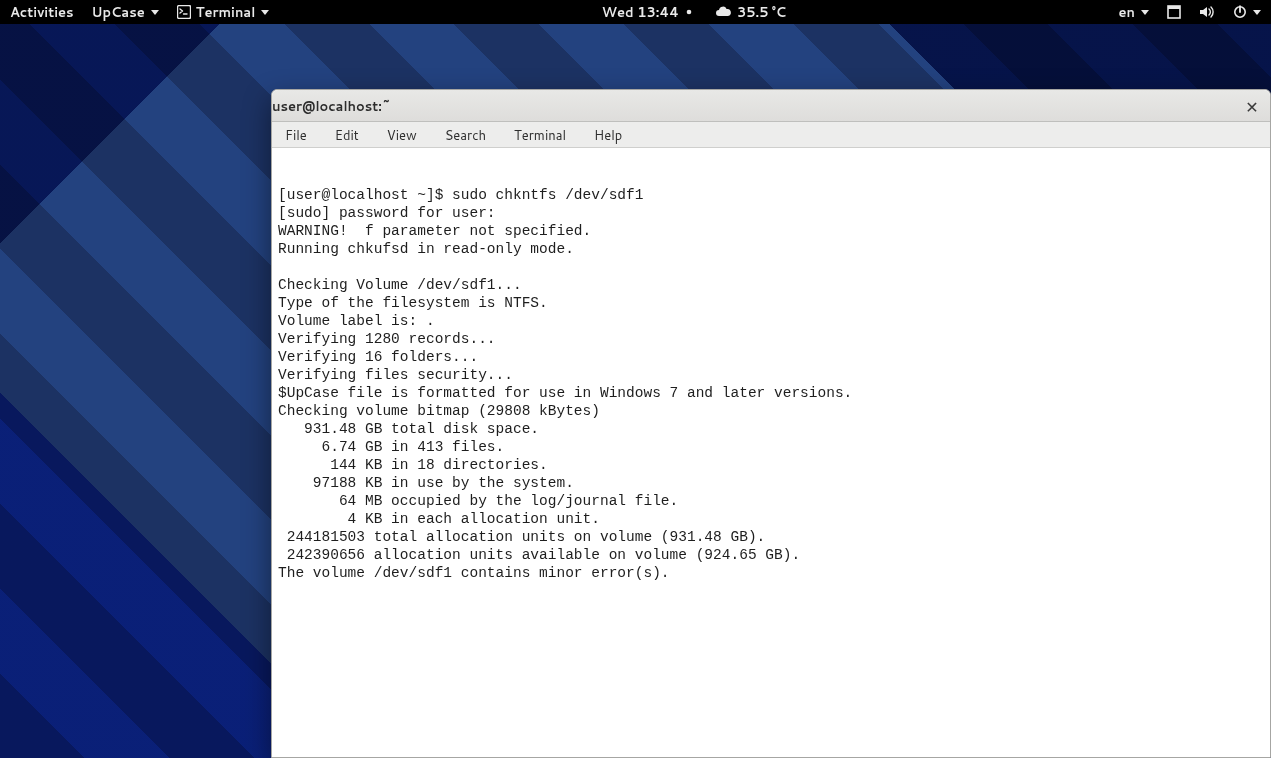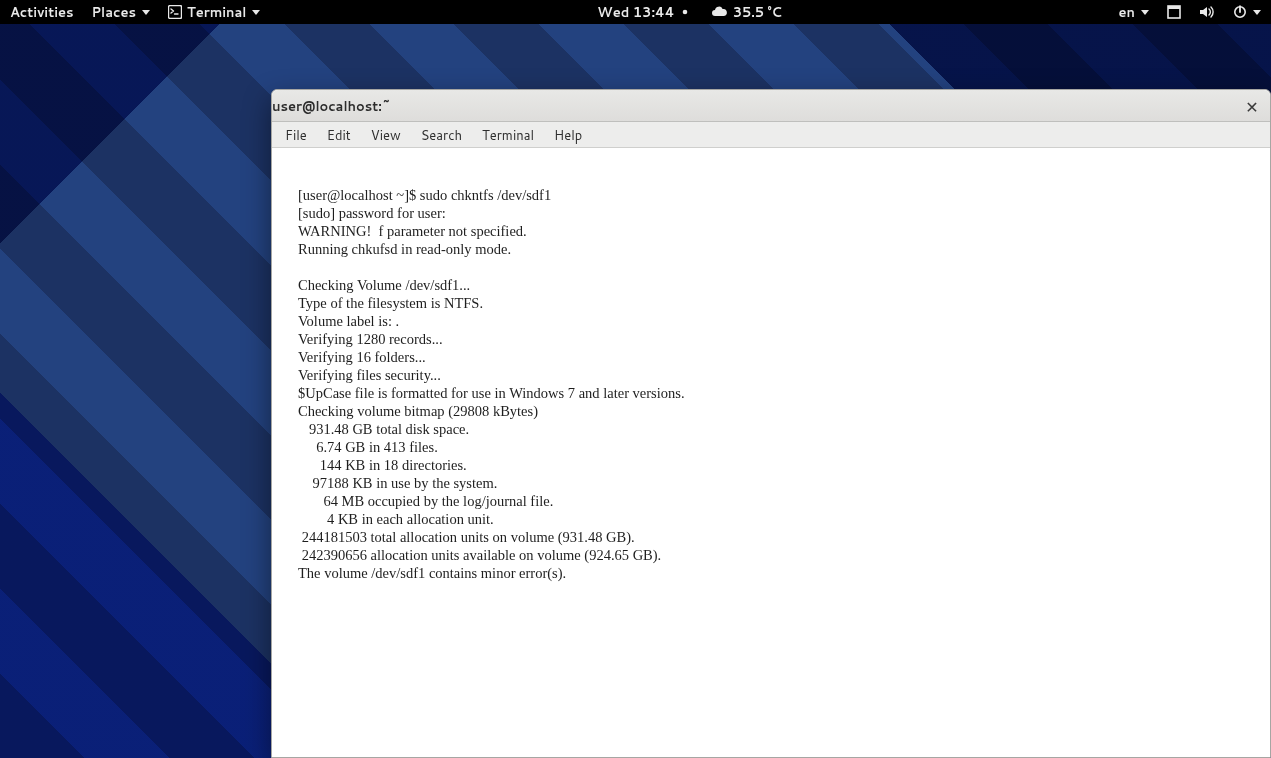--- a/index.html
+++ b/index.html
@@ -67,37 +67,36 @@
     cursor: pointer; border-radius: 4px;
     font-size: 16px; font-weight: 700; color: #3a3a3a;
   }
 
   .menubar {
     height: 26px;
     background: #ededec;
     border-bottom: 1px solid #cfcfcd;
     display: flex; align-items: center;
     padding: 0 4px;
-    gap: 2px;
+    gap: 10px;
     font-size: 13px; color: #2e2e2e;
   }
   .menubar .menu-item { padding: 2px 9px; cursor: pointer; border-radius: 3px; }
 
   .terminal-body {
     flex: 1 1 auto;
     background: #ffffff;
     color: #1e1e1e;
-    font-family: Liberation Serif, serif;
+    font-family: Liberation Mono, monospace;
     font-size: 14.5px;
     line-height: 18px;
     padding: 2px 6px 6px 6px;
     white-space: pre;
     overflow-y: auto;
     position: relative;
-    margin-left: 20px;
   }
   .term-line { white-space: pre; }
   .cursor-block {
     display: inline-block;
     width: 9px; height: 16px;
     background: #1e1e1e;
     vertical-align: -2px;
     margin-left: 0px;
   }
 
@@ -110,21 +109,21 @@
 <body>
 
 <div class="desktop"></div>
 
 <div class="topbar">
   <div class="tb-left">
     <div class="tb-item">
       <span>Activities</span>
     </div>
     <div class="tb-item">
-      <span>Places</span>
+      <span>UpCase</span>
       <span class="caret"></span>
     </div>
     <div class="tb-item">
       <svg width="14" height="14" viewBox="0 0 14 14">
         <rect x="0.5" y="0.5" width="13" height="13" rx="1.5" fill="none" stroke="#e9e9e9" stroke-width="1.4"></rect>
         <path d="M3 4 L5.5 6 L3 8" fill="none" stroke="#e9e9e9" stroke-width="1.4" stroke-linecap="round" stroke-linejoin="round"></path>
         <line x1="6.5" y1="9" x2="10" y2="9" stroke="#e9e9e9" stroke-width="1.4" stroke-linecap="round"></line>
       </svg>
       <span>Terminal</span>
       <span class="caret"></span>

